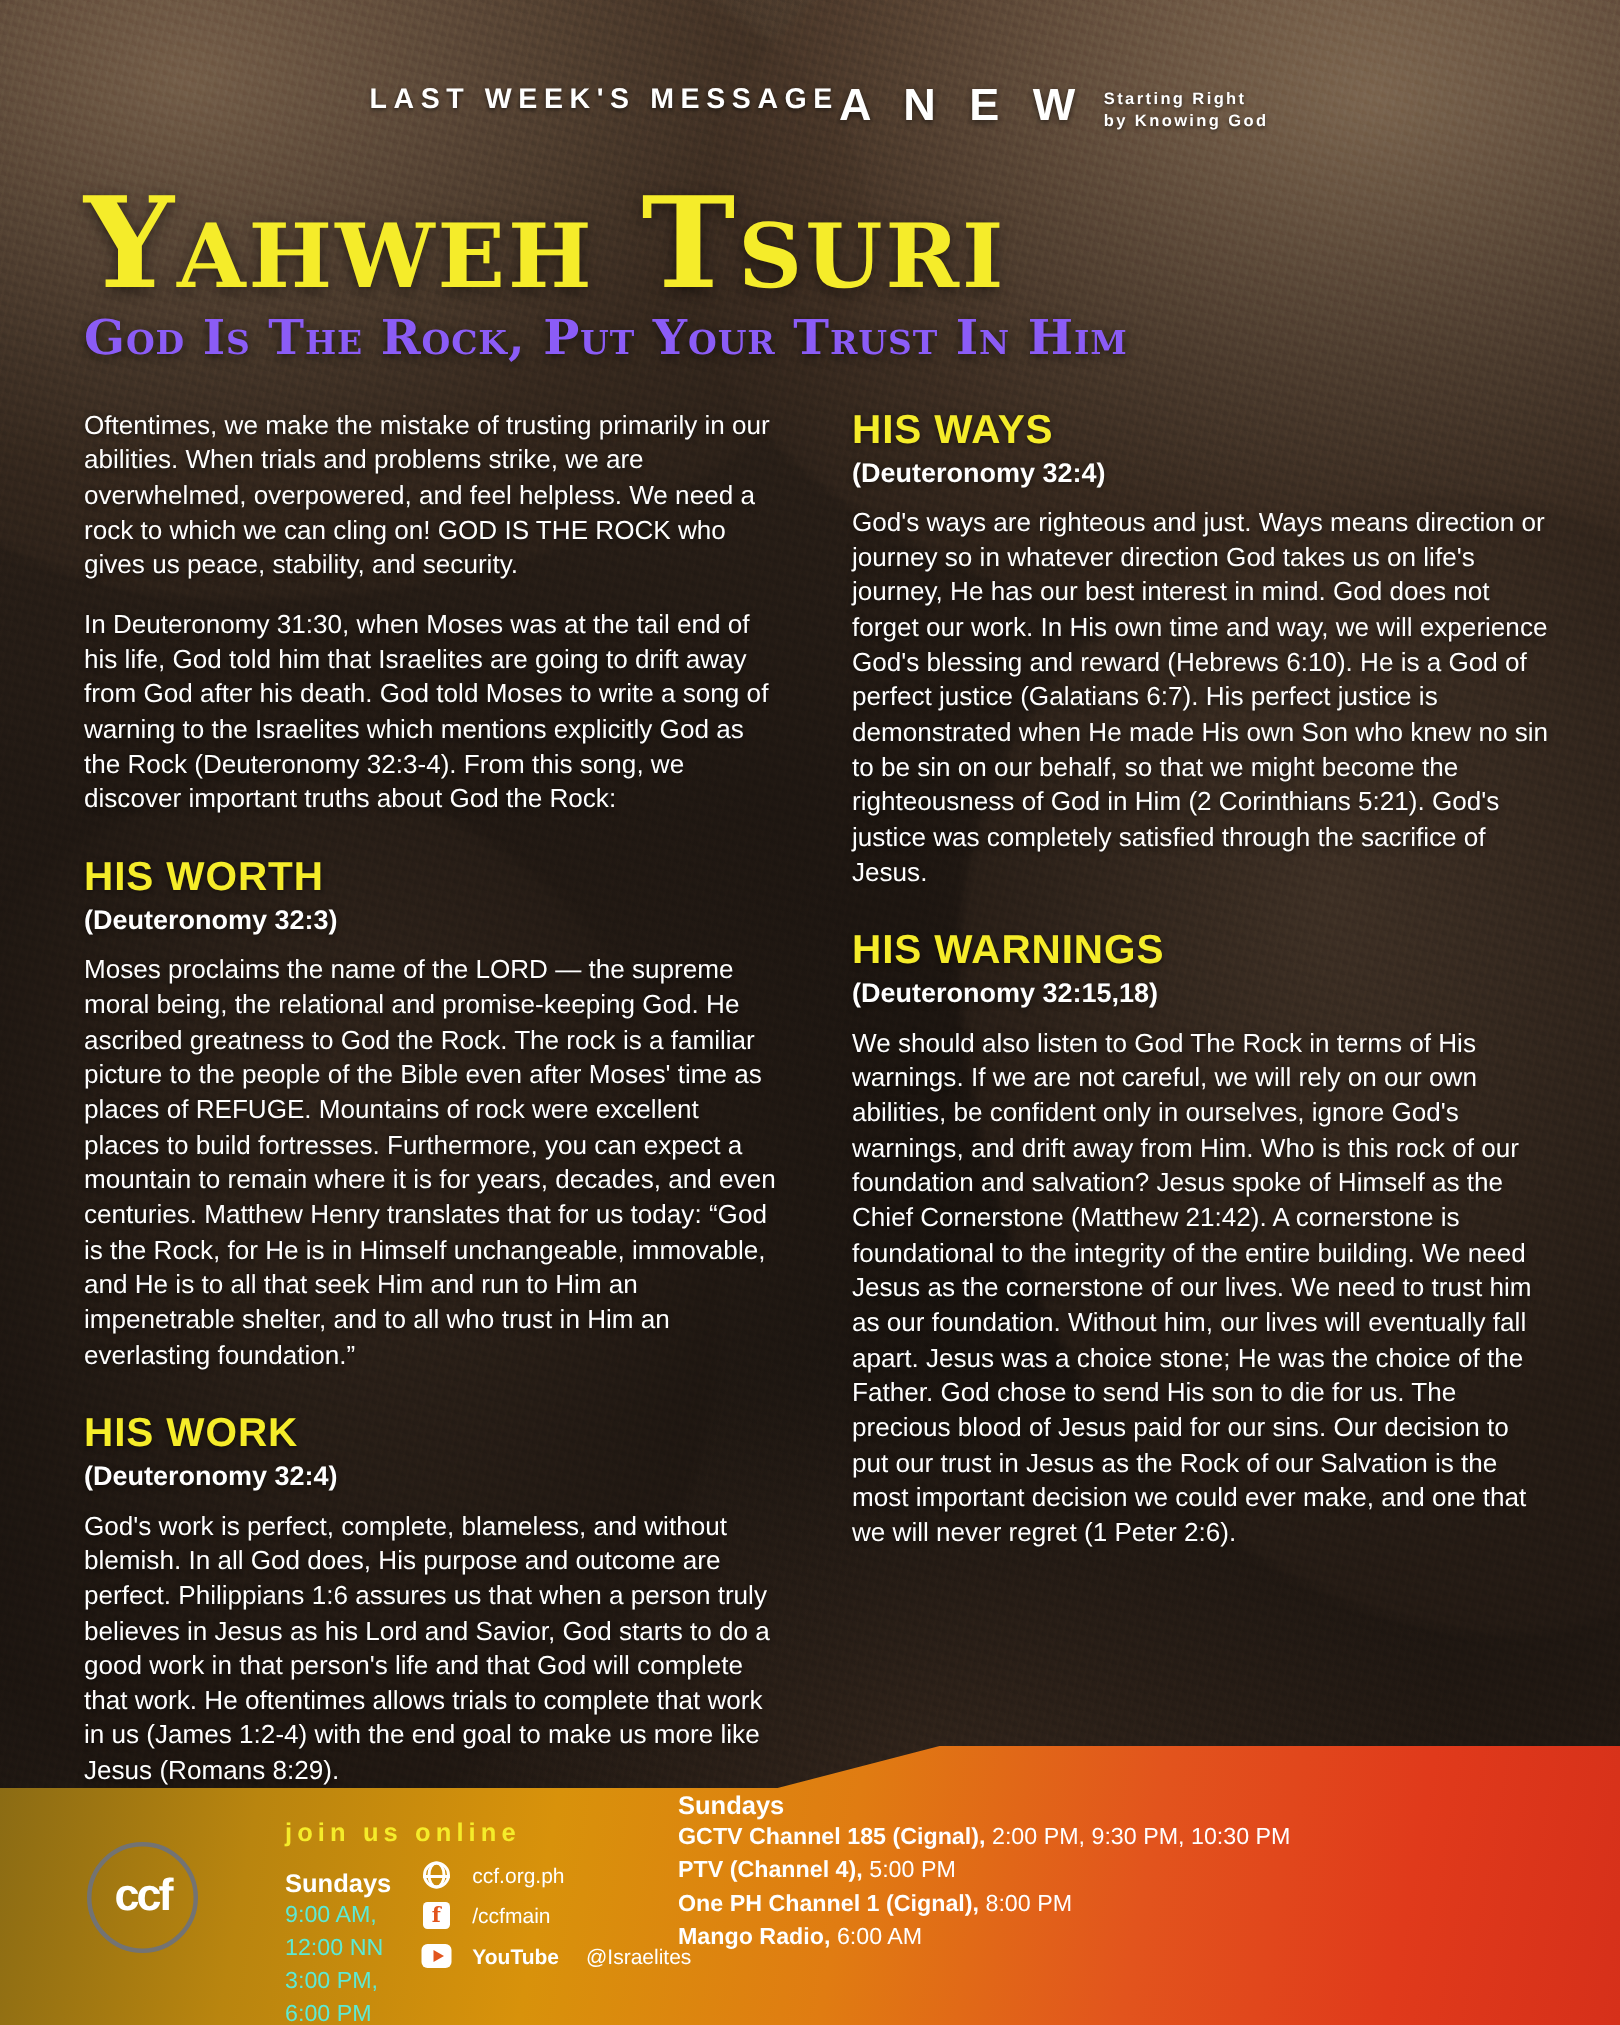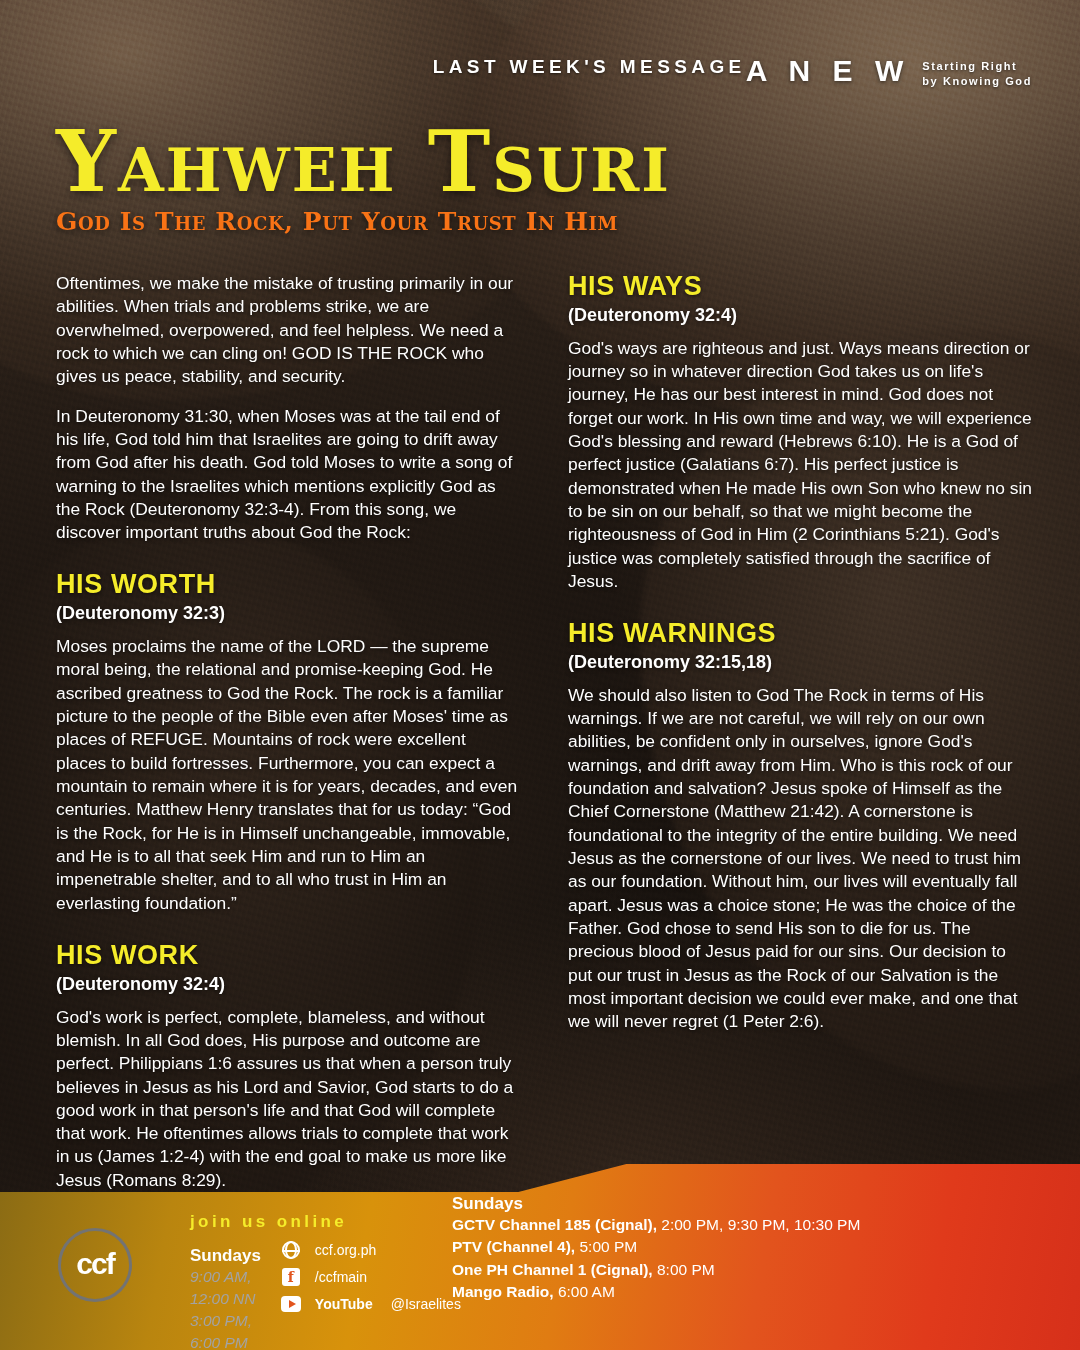--- a/index.html
+++ b/index.html
@@ -81,21 +81,21 @@
     background:
       linear-gradient(to bottom, rgba(10,8,6,0.36) 0%, rgba(10,8,6,0.50) 18%, rgba(12,9,7,0.62) 40%, rgba(12,9,7,0.60) 70%, rgba(14,10,8,0.52) 100%);
   }
 
   
   .top {
     position: absolute;
     top: 56px; left: 60px; right: 48px;
     display: flex;
     align-items: flex-start;
-    justify-content: flex-end;
+    justify-content: center;
   }
   .kicker {
     color: #ffffff;
     font-size: 19px;
     font-weight: 700;
     letter-spacing: 4.4px;
     text-transform: uppercase;
     text-shadow: 0 1px 3px rgba(0,0,0,.6);
   }
   .brandwrap { display: flex; align-items: flex-start; gap: 12px; }
@@ -130,24 +130,24 @@
     font-size: 84px;
     line-height: .96;
     letter-spacing: 2px;
     font-variant: small-caps;
     text-transform: capitalize;
     text-shadow: 0 3px 10px rgba(0,0,0,.55);
     white-space: nowrap;
   }
   .title-sub {
     margin-top: 6px;
-    color: #f97316;
+    color: #8b5cf6;
     font-family: "DejaVu Serif", serif;
     font-weight: 700;
-    font-size: 25px;
+    font-size: 32px;
     line-height: 1.05;
     letter-spacing: .6px;
     font-variant: small-caps;
     text-transform: capitalize;
     text-shadow: 0 2px 7px rgba(0,0,0,.6);
     white-space: nowrap;
   }
 
   
   .columns {
@@ -235,24 +235,23 @@
     letter-spacing: 3.4px;
     text-transform: lowercase;
   }
   .white-bold {
     color: #ffffff;
     font-size: 17px;
     font-weight: 700;
     margin-top: 8px;
   }
   .white-line {
-    color: #a3a3a3;
+    color: #5eead4;
     font-size: 15.5px;
     line-height: 1.42;
-    font-style: italic;
   }
 
   .online-row { display: flex; gap: 20px; margin-top: 6px; }
   .online-times { width: 132px; }
   .socials { padding-top: 2px; }
   .social {
     display: flex;
     align-items: center;
     gap: 14px;
     margin-bottom: 7px;

